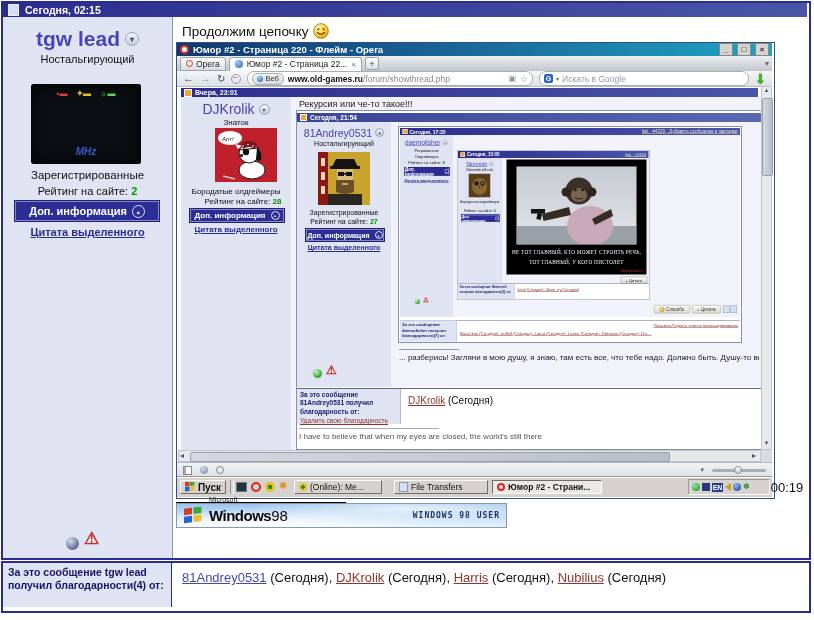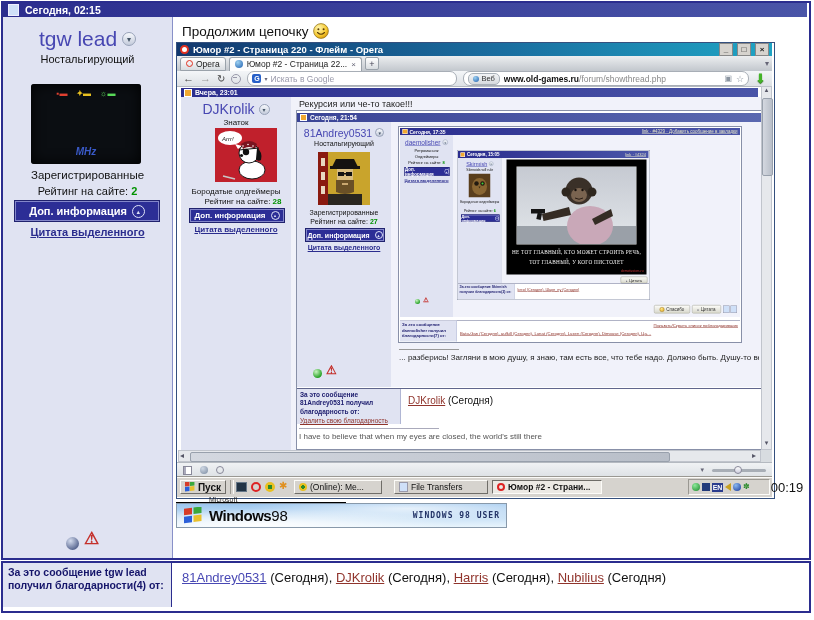--- a/index.html
+++ b/index.html
@@ -52,21 +52,21 @@
 <body>
 
 <div class="abs" style="left:1px;top:1px;width:806px;height:555px;border:2px solid #2b2d8e;"></div>
 
 <div class="abs bar flexl" style="left:3px;top:3px;width:804px;height:14px;font-size:10.5px;gap:6px;padding-left:5px;box-sizing:border-box;">
   <span class="docic" style="width:9px;height:10px;"></span>
   <span>Сегодня, 02:15</span>
 </div>
 
 <div class="abs lav" style="left:3px;top:17px;width:169px;height:541px;border-right:1px solid #8890c8;"></div>
-<div class="abs flexc" style="left:3px;top:26px;width:169px;height:26px;gap:5px;">
+<div class="abs flexc" style="left:3px;top:26px;width:169px;height:26px;gap:5px;font-weight:bold;">
   <span class="uname" style="font-size:21px;">tgw lead</span>
   <span class="namearrow" style="width:12px;height:12px;font-size:8px;"></span>
 </div>
 <div class="abs center" style="left:3px;top:53px;width:169px;font-size:11px;color:#111;">Ностальгирующий</div>
 
 <div class="abs" style="left:31px;top:84px;width:110px;height:80px;background:#0b0e12;border-radius:3px;box-shadow:inset 0 0 14px #000;">
   <div class="abs flexc" style="left:0;top:5px;width:110px;gap:9px;font-size:8px;font-weight:bold;">
     <span style="color:#e04030;">▪▬</span>
       <span style="color:#e8c020;">✦▬</span>
       <span style="color:#58d858;">☼▬</span>
@@ -131,35 +131,35 @@
   <span class="g-dn" style="font-size:8px;color:#667;"></span>
 </div>
 
 <div class="abs flexl" style="left:177px;top:71px;width:595px;height:16px;background:linear-gradient(#f4f6f8,#dde1e5);border-bottom:1px solid #b4b9c0;gap:6px;padding:0 6px;box-sizing:border-box;">
   <span class="g-back" style="font-size:11px;color:#444;line-height:1;"></span>
   <span class="g-fwd" style="font-size:11px;color:#999;line-height:1;"></span>
   <span class="g-rel" style="font-size:10px;color:#444;line-height:1;"></span>
   <span style="width:8px;height:8px;border:1px solid #99a;border-radius:50%;position:relative;">
     <span style="position:absolute;left:1px;top:2.5px;width:4px;height:1px;background:#99a;"></span>
     </span>
-  <span class="flexl" style="width:200px;height:13px;background:#fff;border:1px solid #a8aeb6;border-radius:7px;padding:0 4px;gap:3px;">
-    <span style="width:9px;height:9px;background:#2860c8;color:#fff;font-size:7px;font-weight:bold;display:inline-flex;align-items:center;justify-content:center;border-radius:2px;">G</span>
-    <span class="g-dn" style="font-size:6px;color:#667;"></span>
-    <span style="font-size:8.5px;color:#99a;">Искать в Google</span>
-  </span>
   <span class="flexl" style="flex:1;height:13px;background:#fff;border:1px solid #a8aeb6;border-radius:7px;padding:0 4px;gap:4px;overflow:hidden;">
     <span class="flexl" style="height:10px;background:linear-gradient(#f2f4f6,#d6dade);border:1px solid #a8b0b8;border-radius:5px;padding:0 4px;gap:2px;">
       <span style="width:6px;height:6px;border-radius:50%;background:radial-gradient(circle at 35% 30%,#9cd0f0,#2060b0);"></span>
       <span style="font-size:7.5px;color:#333;">Веб</span>
     </span>
     <span class="nowrap" style="font-size:8.5px;flex:1;">
       <span style="color:#111;font-weight:bold;">www.old-games.ru</span><span style="color:#888;">/forum/showthread.php</span>
     </span>
     <span class="g-cam" style="font-size:8px;color:#8a94a0;"></span>
     <span class="g-star" style="font-size:9px;color:#8a94a0;"></span>
+  </span>
+  <span class="flexl" style="width:200px;height:13px;background:#fff;border:1px solid #a8aeb6;border-radius:7px;padding:0 4px;gap:3px;">
+    <span style="width:9px;height:9px;background:#2860c8;color:#fff;font-size:7px;font-weight:bold;display:inline-flex;align-items:center;justify-content:center;border-radius:2px;">G</span>
+    <span class="g-dn" style="font-size:6px;color:#667;"></span>
+    <span style="font-size:8.5px;color:#99a;">Искать в Google</span>
   </span>
   <span style="font-size:13px;color:#44b428;text-shadow:0 1px 1px #2a7018;line-height:1;">⬇</span>
 </div>
 
 <div class="abs bar flexl" style="left:181px;top:88px;width:577px;height:9px;font-size:7px;gap:3px;padding-left:3px;box-sizing:border-box;">
   <span class="docic2" style="width:6px;height:6px;"></span>
   <span>Вчера, 23:01</span>
 </div>
 <div class="abs lav" style="left:181px;top:97px;width:110px;height:353px;border-right:1px solid #a8b0d0;"></div>
 <div class="abs flexc" style="left:181px;top:101px;width:110px;height:16px;gap:4px;">

